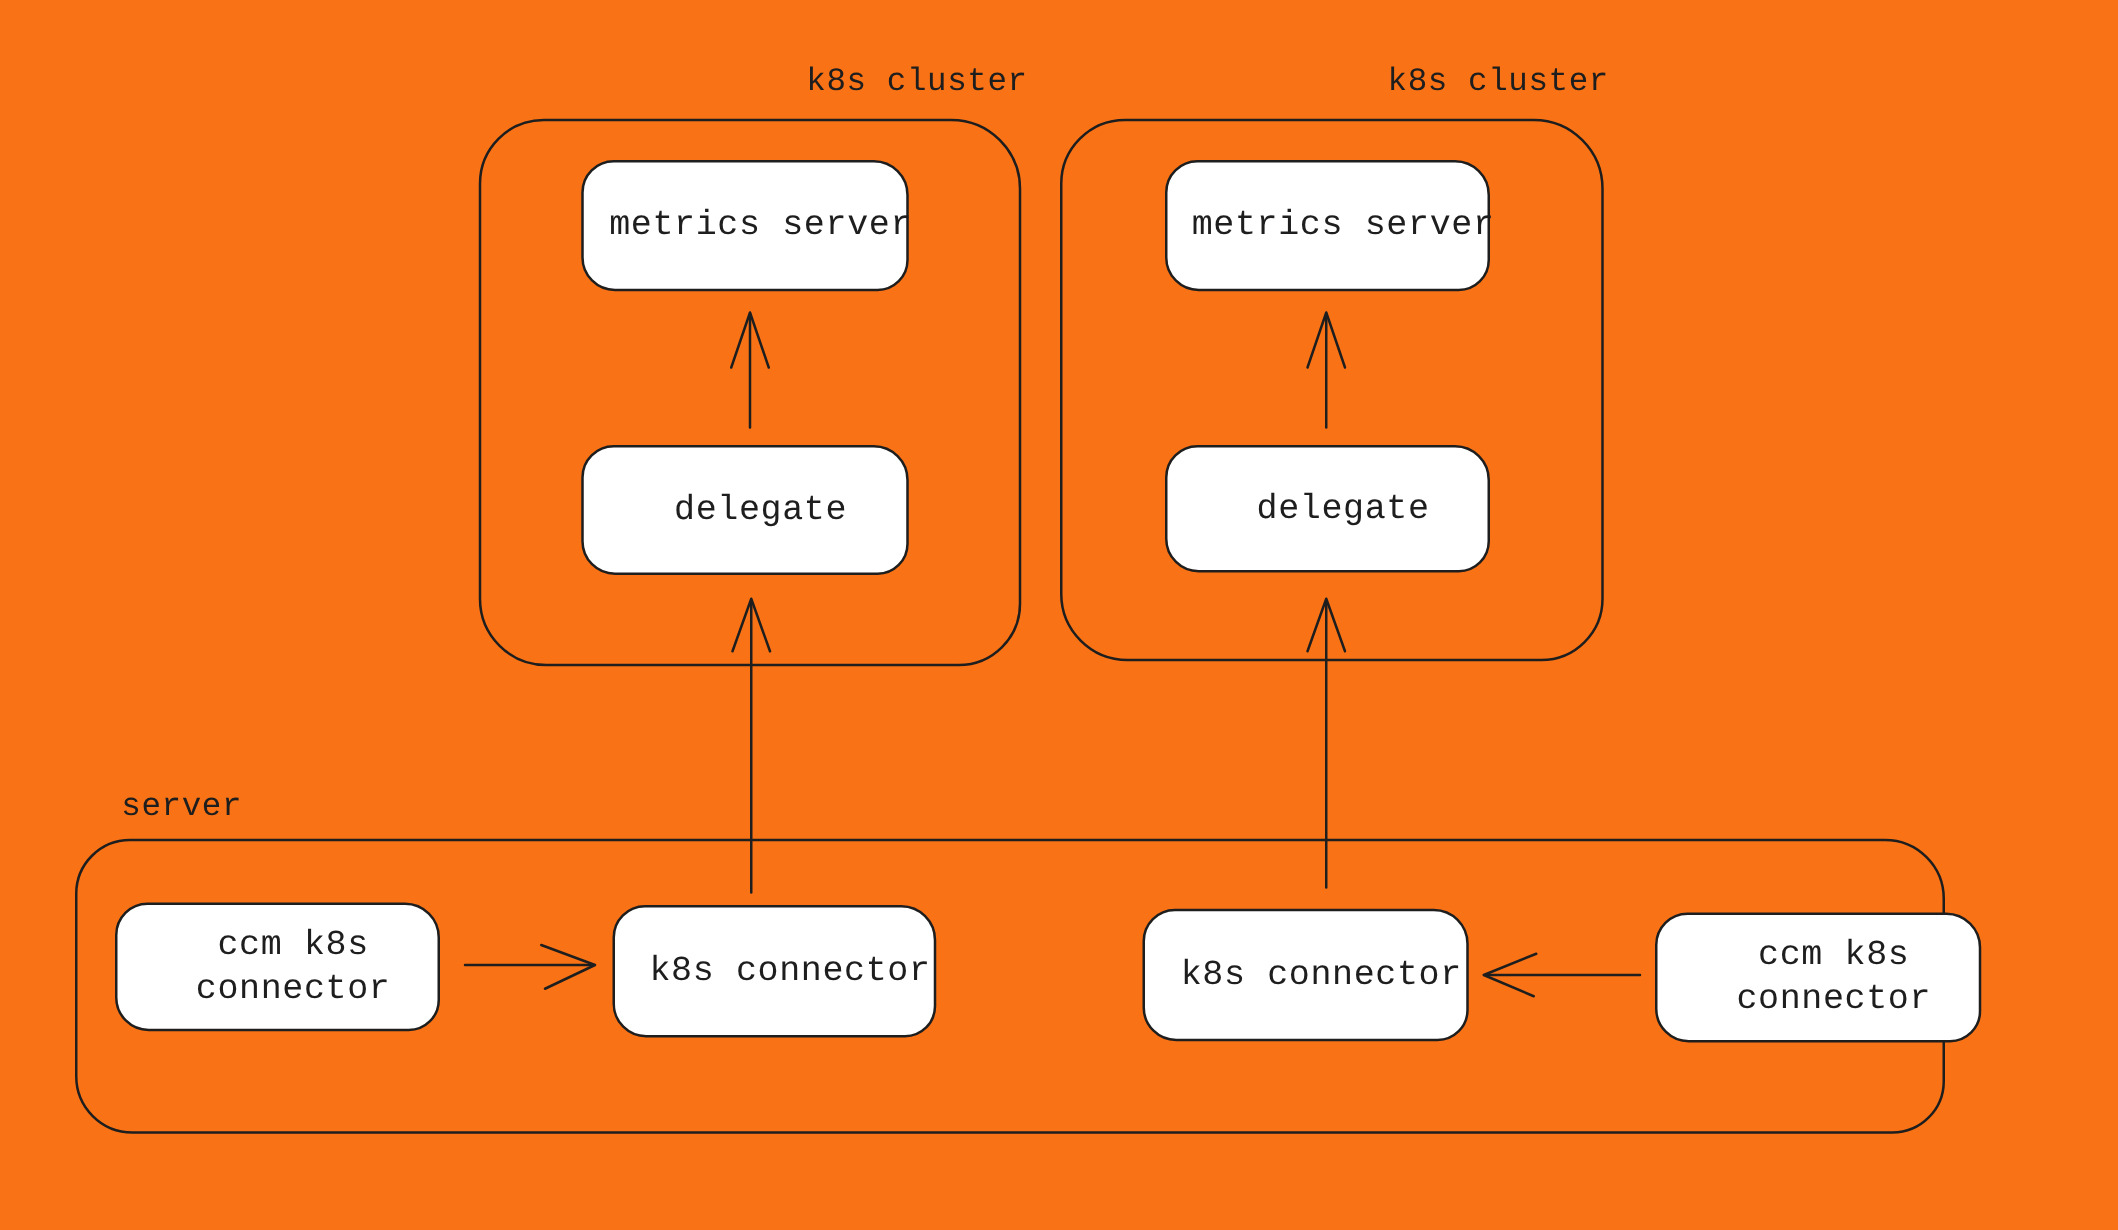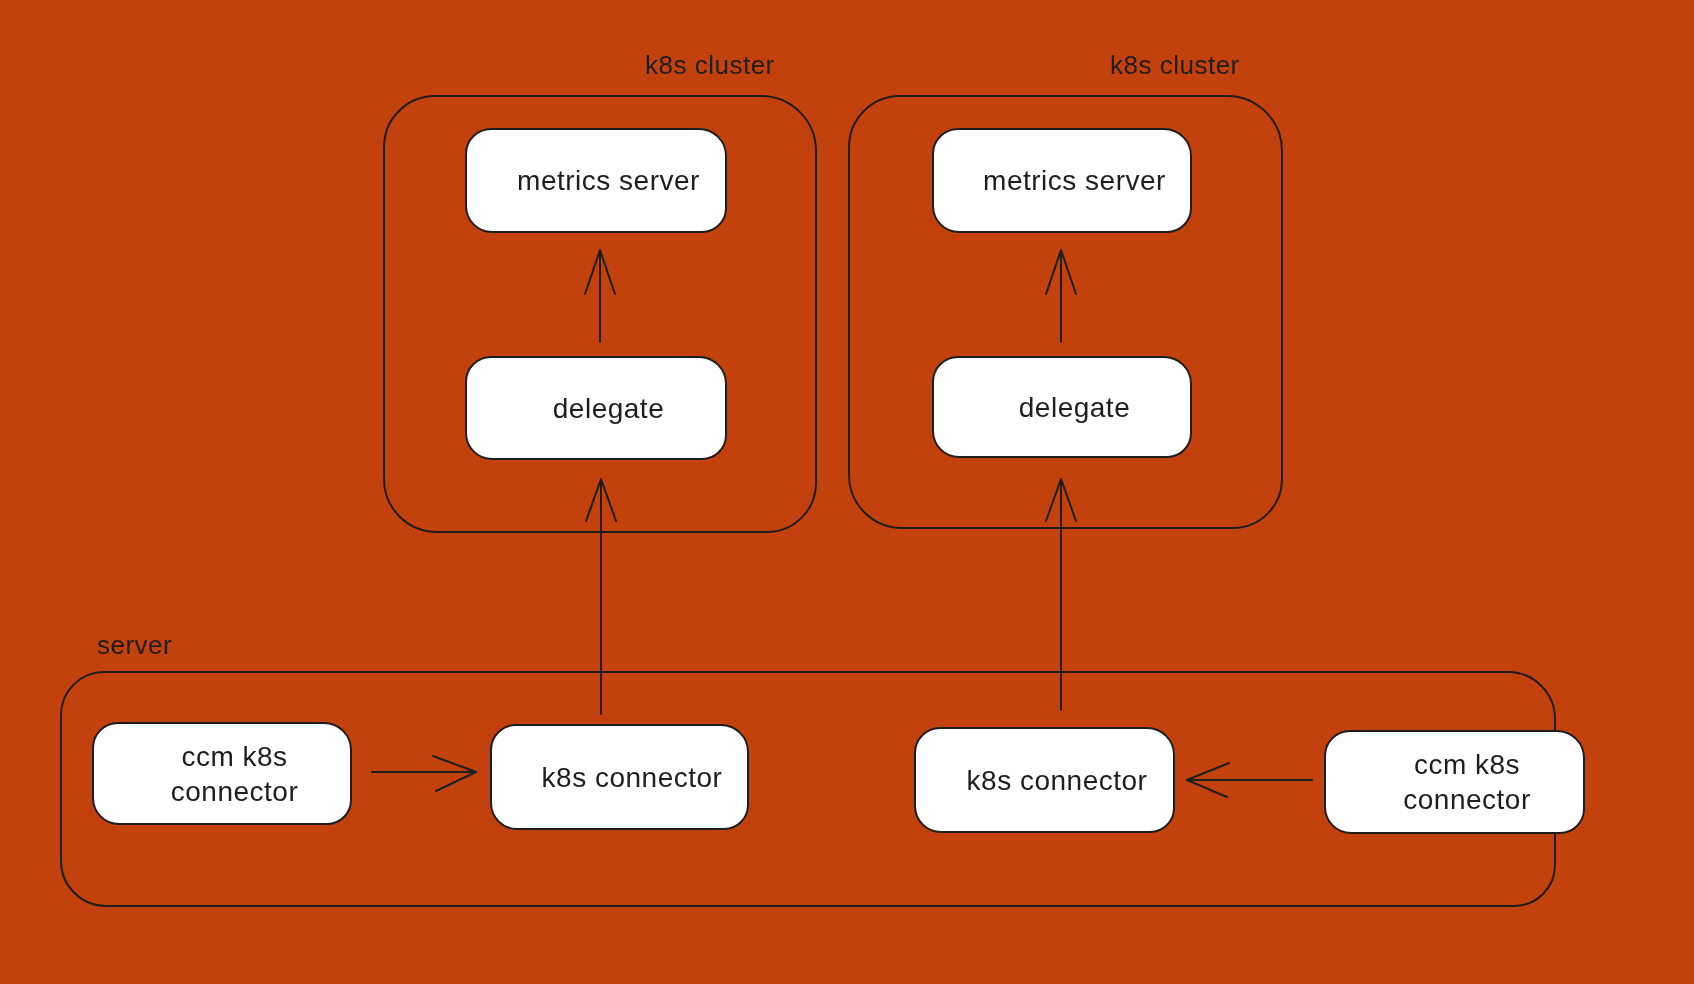--- a/index.html
+++ b/index.html
@@ -1,21 +1,21 @@
 <!DOCTYPE html>
 <html><head>
 <meta charset="utf-8">
 <style>
   html, body { margin: 0; padding: 0; background: #ffffff; }
   .canvas {
     position: relative;
     width: 1694px;
     height: 984px;
-    background: #c2410c;
-    font-family: Liberation Sans, sans-serif;
+    background: #f97316;
+    font-family: Liberation Mono, monospace;
     color: #1e1e1e;
     overflow: hidden;
   }
   .sketch-box {
     position: absolute;
     border: 2.2px solid #1e1e1e;
     background: transparent;
     box-sizing: border-box;
     padding-left: 25px;
   }

